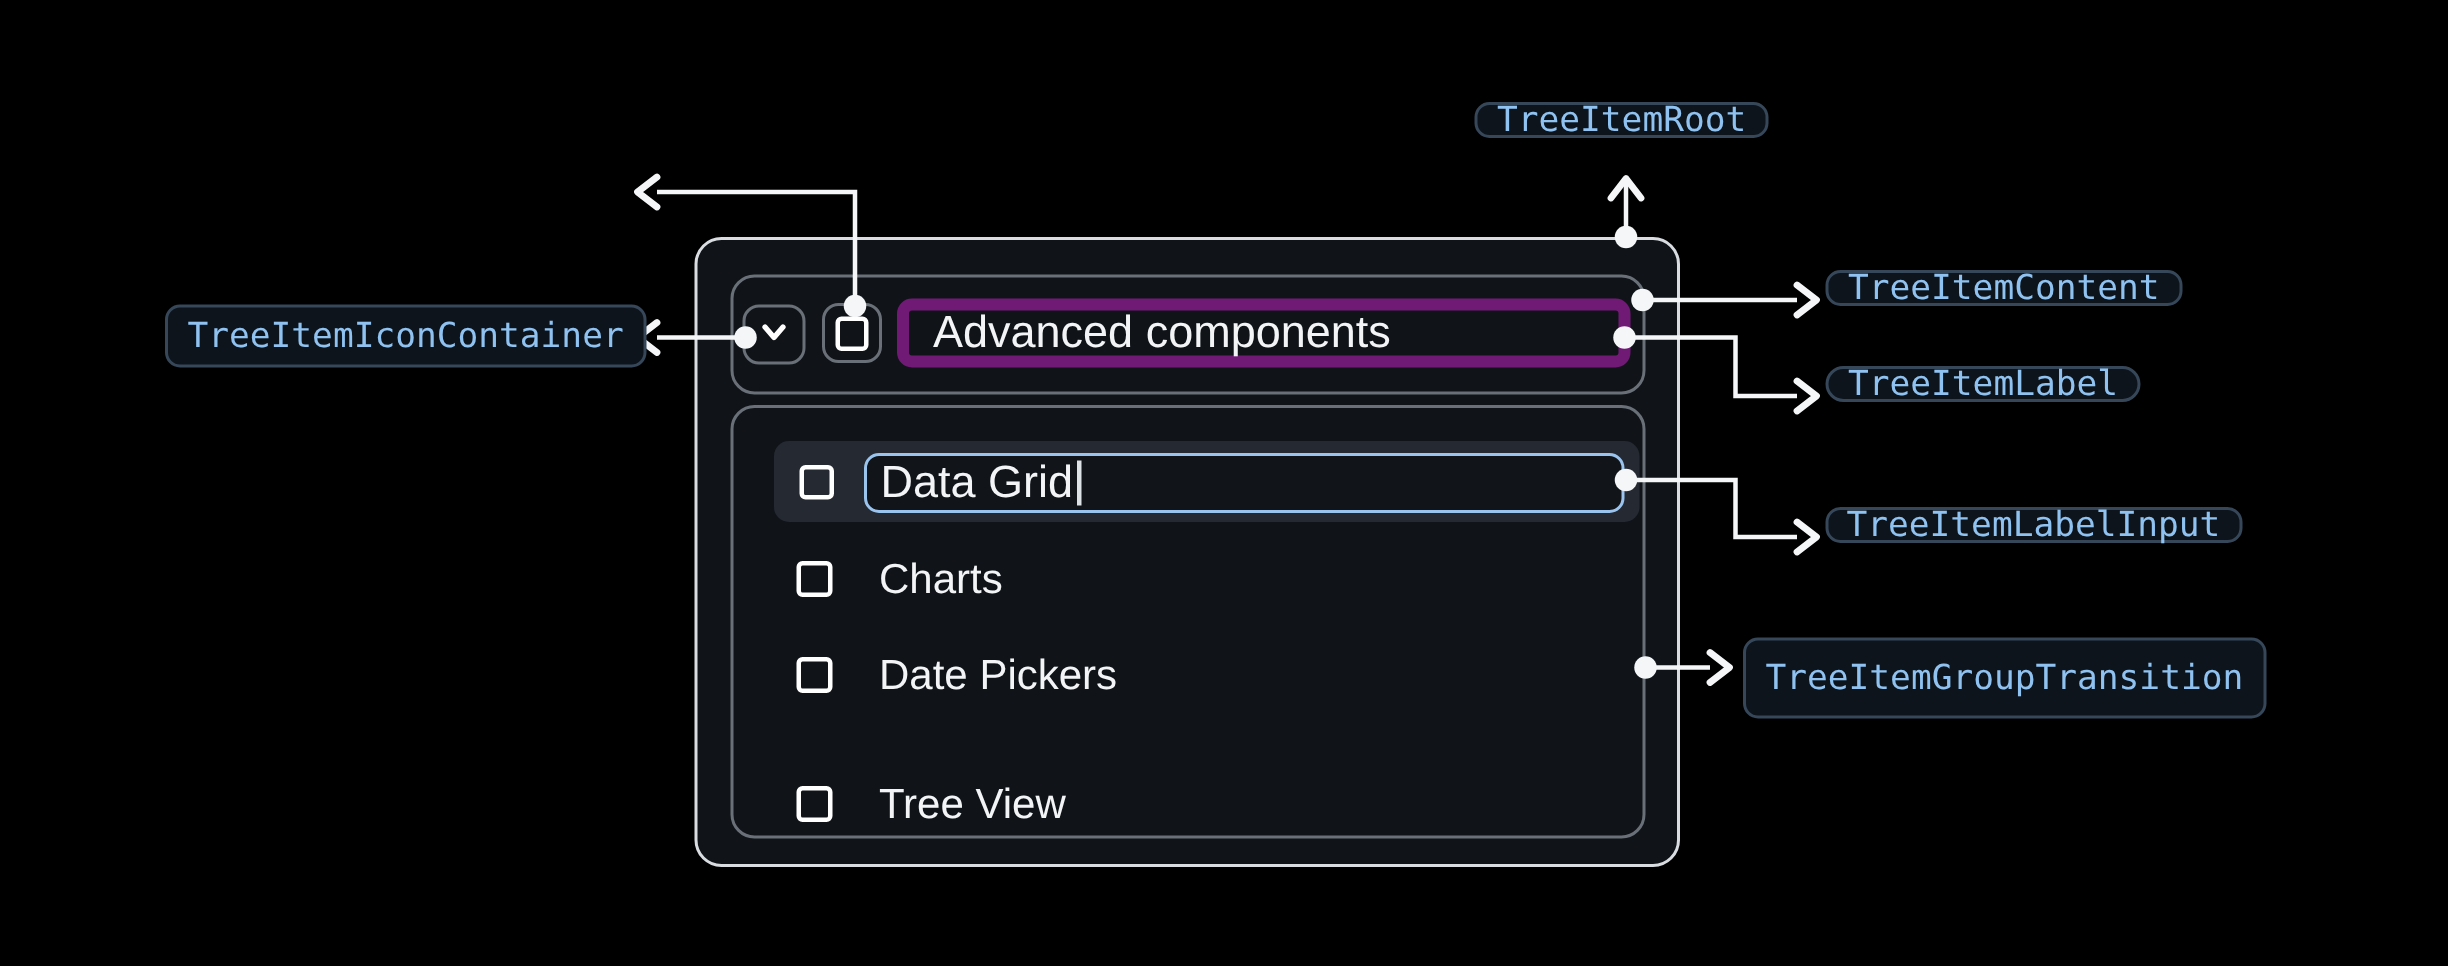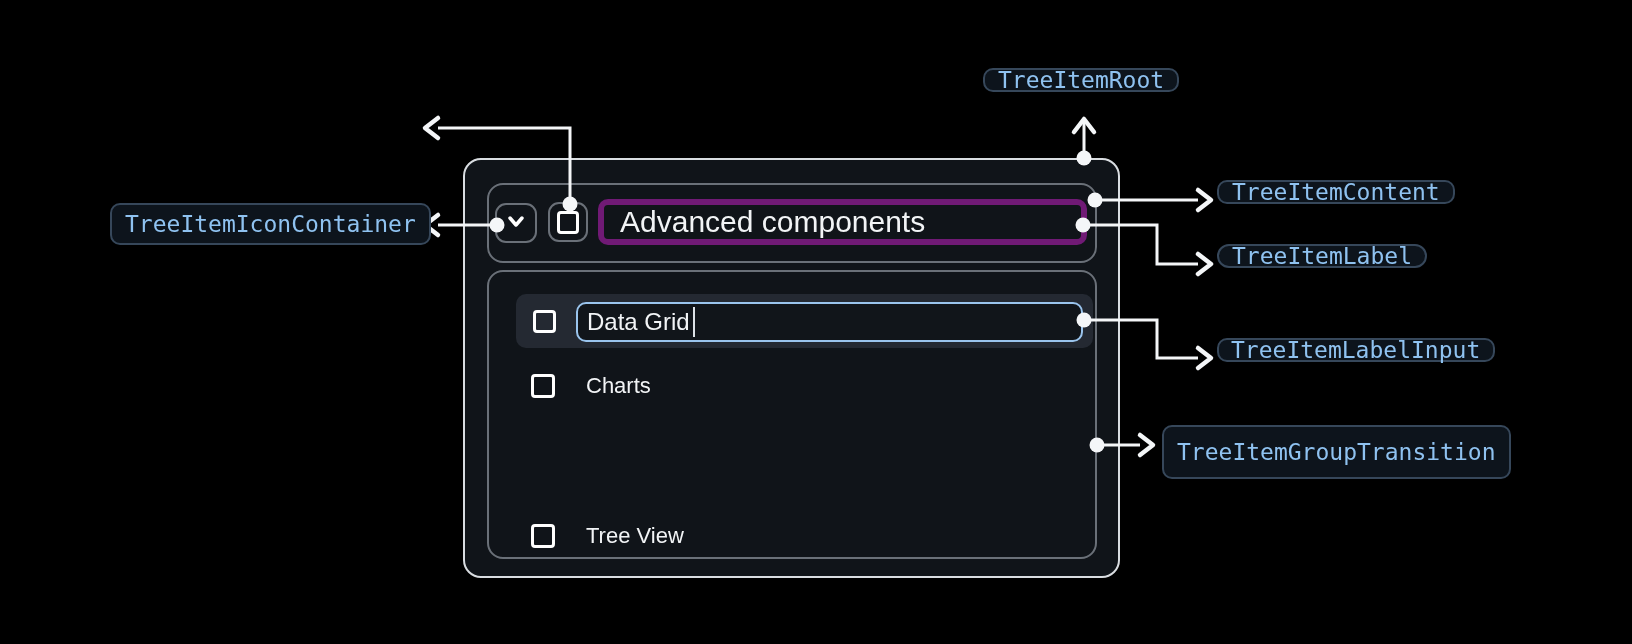--- a/index.html
+++ b/index.html
@@ -10,36 +10,36 @@
   .root-panel{position:absolute;left:463px;top:158px;width:657px;height:420px;
               background:#101419;border:2px solid #d9dde1;border-radius:18px;box-sizing:border-box;}
   .content-box{position:absolute;left:487px;top:183px;width:610px;height:80px;
                border:2px solid #6a7078;border-radius:16px;box-sizing:border-box;}
   .icon-btn{position:absolute;display:flex;align-items:center;justify-content:center;
             border:2px solid #6a7078;border-radius:11px;box-sizing:border-box;background:transparent;}
   .chevron-btn{left:495px;top:203px;width:42px;height:40px;}
   .checkbox-btn{left:548px;top:202px;width:40px;height:40px;}
   .cb-glyph{width:22px;height:23px;border:3px solid #ffffff;border-radius:4px;box-sizing:border-box;}
   .label-field{position:absolute;left:598px;top:199px;width:489px;height:46px;
-               border:6px solid #701a75;border-radius:10px;box-sizing:border-box;
+               border:8px solid #701a75;border-radius:10px;box-sizing:border-box;
                display:flex;align-items:center;padding-left:16px;
                color:#f2f4f6;font-size:30px;}
   .group-box{position:absolute;left:487px;top:270px;width:610px;height:289px;
              border:2px solid #6a7078;border-radius:16px;box-sizing:border-box;}
 
   .row-highlight{position:absolute;left:516px;top:294px;width:577px;height:54px;
                  background:#242932;border-radius:10px;}
   .row-cb{position:absolute;width:23px;height:23px;border:3px solid #ffffff;border-radius:4px;box-sizing:border-box;}
   .edit-input{position:absolute;left:576px;top:302px;width:507px;height:40px;
               background:#11151a;border:2.5px solid #9ac4ed;border-radius:10px;box-sizing:border-box;
-              display:flex;align-items:center;padding-left:9px;color:#f2f4f6;font-size:24px;}
+              display:flex;align-items:center;padding-left:9px;color:#f2f4f6;font-size:30px;}
   .caret{display:inline-block;width:2.5px;height:30px;background:#dde2e7;margin-left:3px;}
 
   .tree-row{position:absolute;left:487px;width:610px;height:56px;
-            display:flex;align-items:center;padding-left:44px;box-sizing:border-box;color:#f2f4f6;font-size:22px;}
+            display:flex;align-items:center;padding-left:44px;box-sizing:border-box;color:#f2f4f6;font-size:28px;}
   .tree-row .row-cb-inline{width:24px;height:24px;border:3px solid #ffffff;border-radius:4px;
                            box-sizing:border-box;margin-right:31px;flex:none;}
 
   
   .chip{position:absolute;display:inline-flex;align-items:center;height:24px;padding:0 13px;
         background:#0d141c;border:2px solid #36475a;border-radius:10px;box-sizing:border-box;
         color:#8fc2f0;font-family:"DejaVu Sans Mono",monospace;font-size:23px;white-space:nowrap;}
   .chip-root{left:983px;top:68px;}
   .chip-checkbox{left:155px;top:108px;}
   .chip-iconcontainer{left:82px;top:203px;height:42px;margin-left:28px;}
@@ -86,20 +86,24 @@
   <span class="row-cb" style="left:533px;top:310px;"></span>
   <div class="edit-input">
     <span>Data Grid</span>
     <span class="caret"></span>
   </div>
 
   <div class="tree-row" style="top:358px;">
     <span class="row-cb-inline"></span>
     <span>Charts</span>
   </div>
+  <div class="tree-row" style="top:422px;">
+    <span class="row-cb-inline"></span>
+    <span>Date Pickers</span>
+  </div>
   <div class="tree-row" style="top:508px;">
     <span class="row-cb-inline"></span>
     <span>Tree View</span>
   </div>
 
   <svg class="overlay" viewBox="0 0 1632 644">
 
     <line class="lead" x1="1084" y1="158" x2="1084" y2="122"></line>
     <path class="head" d="M1074,132 L1084,119 L1094,132"></path>
     <circle class="dot" cx="1084" cy="158" r="7.5"></circle>

